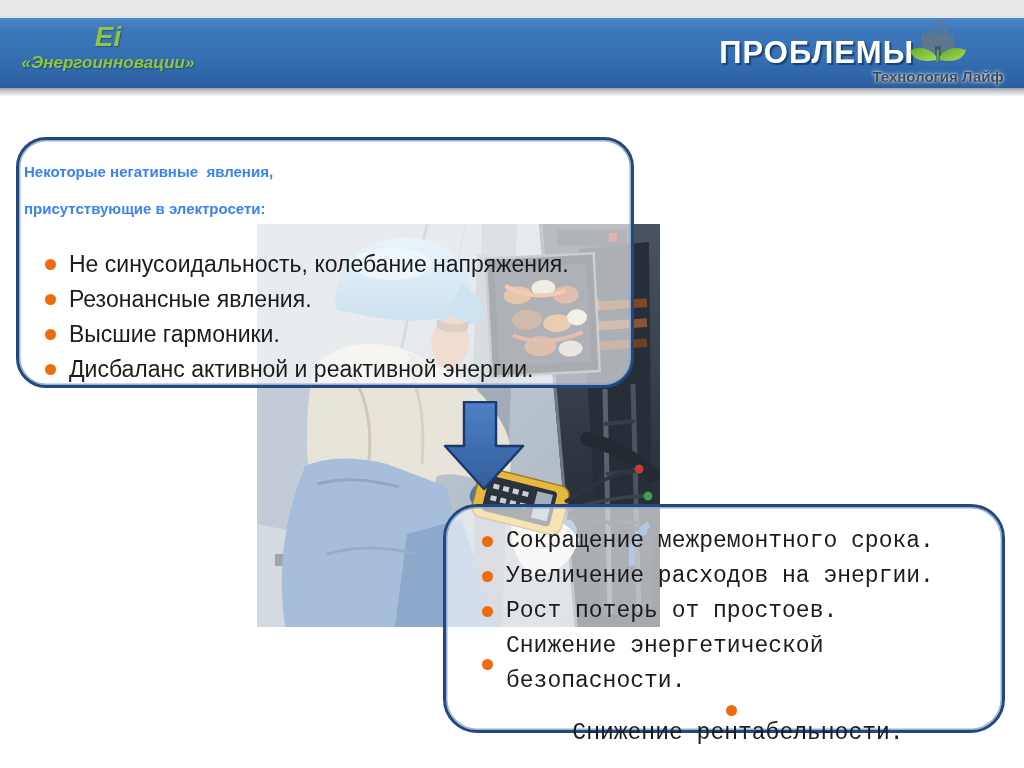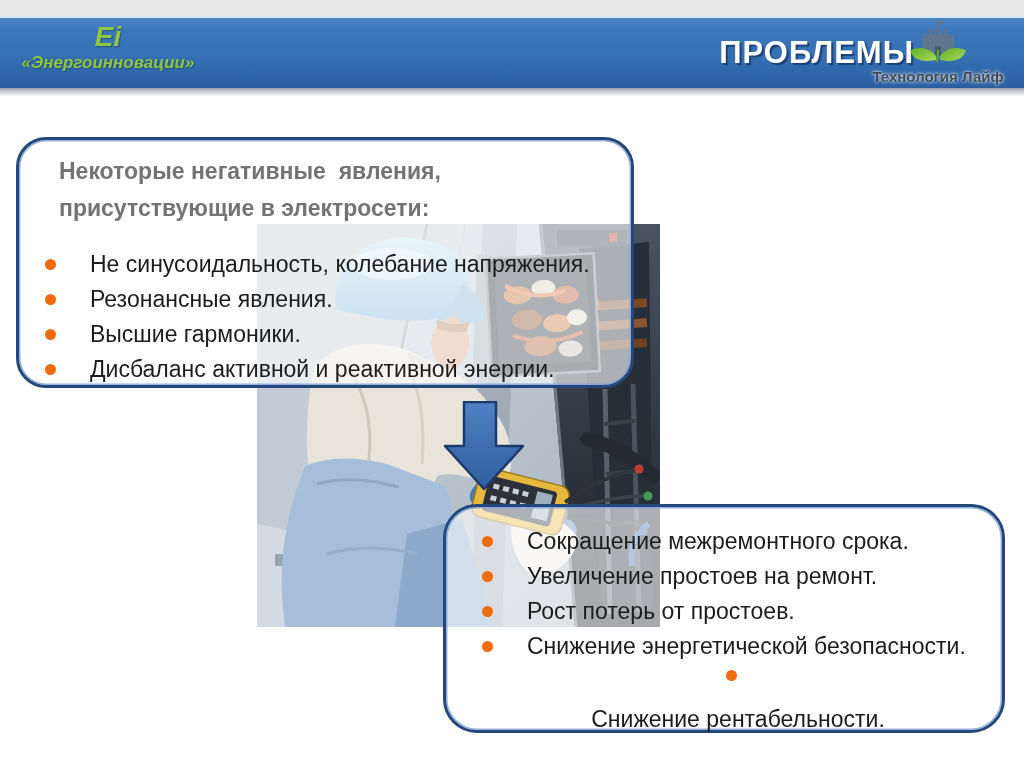--- a/index.html
+++ b/index.html
@@ -23,27 +23,27 @@
   .logo-right .lr-name{font-size:15px;font-weight:bold;color:#3e4a55;line-height:16px;margin-top:-3px;
           text-shadow:0 0 2px rgba(255,255,255,0.9),0 0 4px rgba(255,255,255,0.7);}
 
   
   .photo{position:absolute;left:257px;top:208px;width:403px;height:403px;z-index:1;}
 
   
   .callout{position:absolute;box-sizing:border-box;background:rgba(255,255,255,0.62);
           border:3px solid #24477c;box-shadow:inset 0 0 0 1.5px rgba(130,165,215,0.85);z-index:2;}
   .callout-top{left:16px;top:121px;width:618px;height:251px;border-radius:30px;}
-  .callout-bottom{left:443px;top:488px;width:562px;height:229px;border-radius:34px;}
-  .callout-heading{white-space:pre-wrap;color:#737373;font-weight:bold;font-size:23px;line-height:37px;
-          padding:13px 10px 0 40px;}
+  .callout-bottom{left:443px;top:488px;width:562px;height:229px;border-radius:34px;font-family:Liberation Mono, monospace;}
+  .callout-heading{white-space:pre-wrap;color:#3b82f6;font-weight:bold;font-size:15px;line-height:37px;
+          padding:13px 10px 0 5px;}
   .bullets{list-style:none;margin:0;padding:0;position:absolute;}
   .callout-top .bullets{left:26px;top:107px;right:8px;}
   .callout-bottom .bullets{left:36px;top:17px;right:8px;}
-  .bullets li{display:flex;align-items:center;font-size:23px;line-height:35px;color:#1c1c1c;gap:21px;}
+  .bullets li{display:flex;align-items:center;font-size:23px;line-height:35px;color:#1c1c1c;}
   .callout-bottom .bullets li.gap{margin-top:6px;flex-direction:column;}
   .dot{width:11px;height:11px;border-radius:50%;background:#f06b0e;margin-right:13px;flex-shrink:0;}
 
   
   .down-arrow{position:absolute;left:442px;top:385px;width:84px;height:90px;z-index:3;}
 </style>
 </head>
 <body>
 
 <div class="slide">
@@ -227,21 +227,21 @@
   </div>
 
   <div class="callout callout-bottom">
     <ul class="bullets">
       <li>
           <span class="dot"></span>
           <span>Сокращение межремонтного срока.</span>
         </li>
       <li>
           <span class="dot"></span>
-          <span>Увеличение простоев на ремонт.</span>
+          <span>Увеличение расходов на энергии.</span>
         </li>
       <li>
           <span class="dot"></span>
           <span>Рост потерь от простоев.</span>
         </li>
       <li>
           <span class="dot"></span>
           <span>Снижение энергетической безопасности.</span>
         </li>
       <li class="gap">

